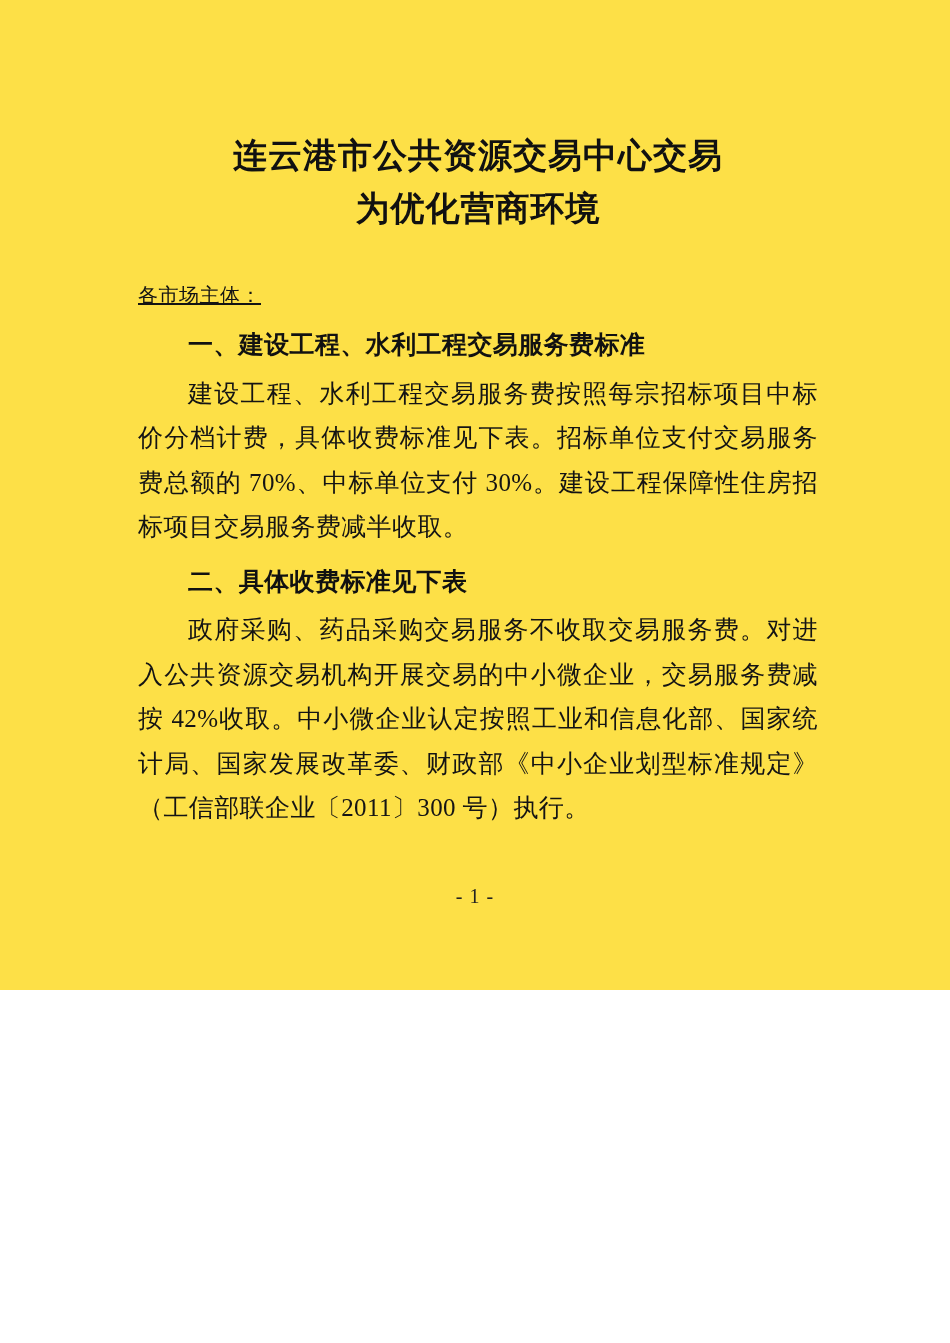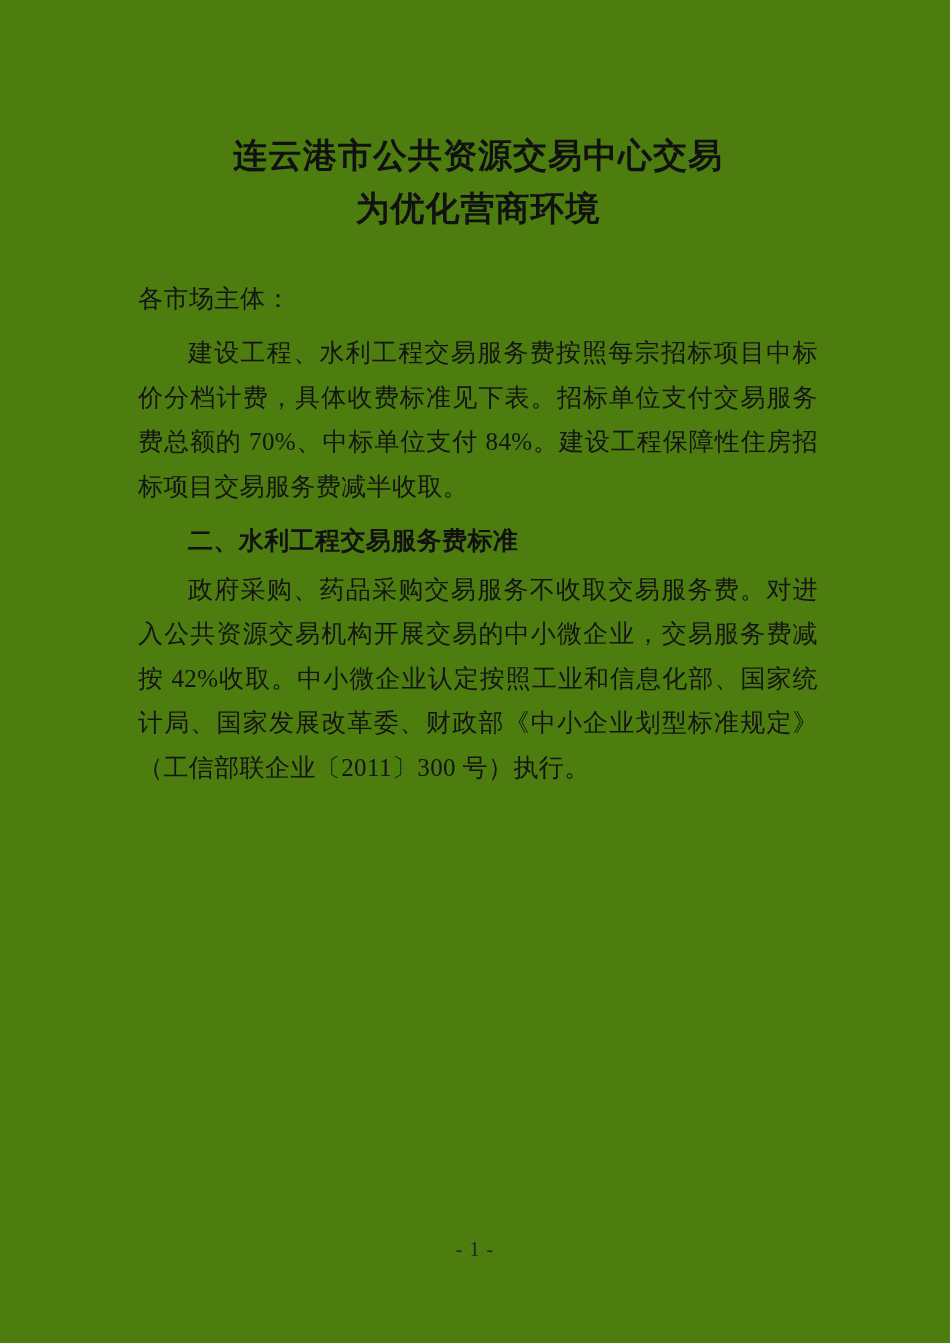--- a/index.html
+++ b/index.html
@@ -7,22 +7,22 @@
     padding: 0;
     background: #ffffff;
   }
   body {
     font-family: "Liberation Serif", "DejaVu Serif", serif;
     color: #1a1a1a;
   }
   .page {
     position: relative;
     width: 950px;
-    height: 1343px;
-    background: #4d7c0f;
+    height: 990px;
+    background: #fde047;
     overflow: hidden;
     box-sizing: border-box;
   }
   .doc-body {
     position: absolute;
     left: 138px;
     top: 130px;
     width: 680px;
   }
   .doc-title {
@@ -32,25 +32,26 @@
     line-height: 1.55;
     letter-spacing: 1px;
     color: #111111;
     margin: 0 auto 44px auto;
     width: 600px;
   }
   .doc-title .line {
     display: block;
   }
   .salutation {
-    font-size: 25px;
+    font-size: 20px;
     line-height: 1.6;
     letter-spacing: 0.5px;
     margin: 0 0 12px 0;
     color: #141414;
+    text-decoration: underline;
   }
   p.para {
     font-size: 25px;
     line-height: 1.78;
     letter-spacing: 0.4px;
     text-align: justify;
     text-justify: inter-ideograph;
     margin: 0 0 6px 0;
     text-indent: 50px;
     color: #141414;
@@ -83,22 +84,23 @@
   <div class="doc-body">
 
     <div class="doc-title">
       <span class="line">连云港市公共资源交易中心交易</span>
       <span class="line">为优化营商环境</span>
     </div>
 
     <div class="salutation">各市场主体：</div>
 
 
-    <p class="para">建设工程、水利工程交易服务费按照每宗招标项目中标价分档计费，具体收费标准见下表。招标单位支付交易服务费总额的 70%、中标单位支付 84%。建设工程保障性住房招标项目交易服务费减半收取。</p>
+    <h2 class="section">一、建设工程、水利工程交易服务费标准</h2>
+    <p class="para">建设工程、水利工程交易服务费按照每宗招标项目中标价分档计费，具体收费标准见下表。招标单位支付交易服务费总额的 70%、中标单位支付 30%。建设工程保障性住房招标项目交易服务费减半收取。</p>
 
-    <h2 class="section">二、水利工程交易服务费标准</h2>
+    <h2 class="section">二、具体收费标准见下表</h2>
     <p class="para">政府采购、药品采购交易服务不收取交易服务费。对进入公共资源交易机构开展交易的中小微企业，交易服务费减按 42%收取。中小微企业认定按照工业和信息化部、国家统计局、国家发展改革委、财政部《中小企业划型标准规定》（工信部联企业〔2011〕300 号）执行。</p>
 
   </div>
 
   <div class="page-number">- 1 -</div>
 
 </div>
 
 </body></html>

